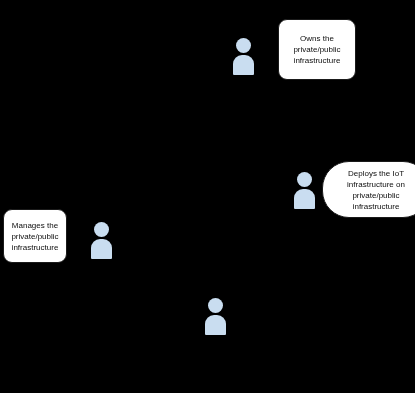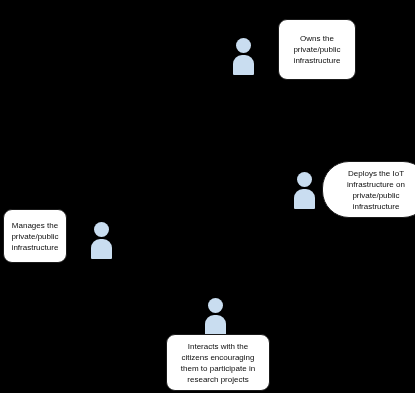--- a/index.html
+++ b/index.html
@@ -95,20 +95,14 @@
   <div class="callout" style="left:3px; top:209px; width:64px; height:54px;">
     <span class="callout-text">Manages the
 private/public
 infrastructure</span>
   </div>
 
   <div class="actor" style="left:205px; top:298px;">
     <div class="head"></div>
     <div class="body"></div>
   </div>
-  <div class="callout" style="left:166px; top:334px; width:104px; height:57px;">
-    <span class="callout-text">Interacts with the
-citizens encouraging
-them to participate in
-research projects</span>
-  </div>
 
 </div>
 
 </body></html>

